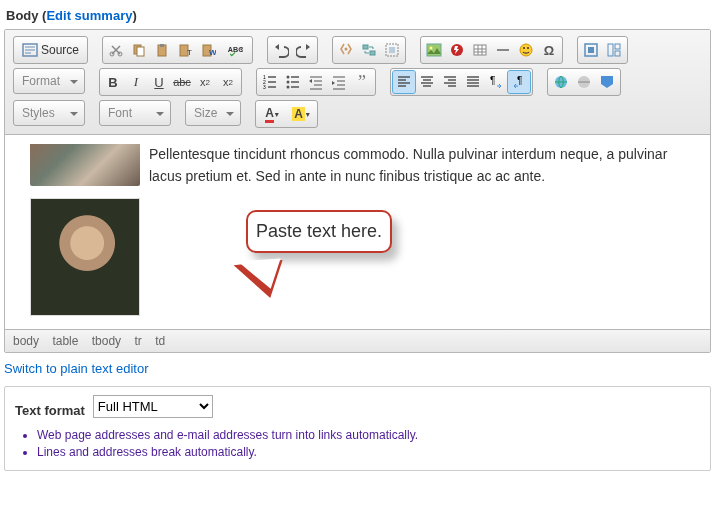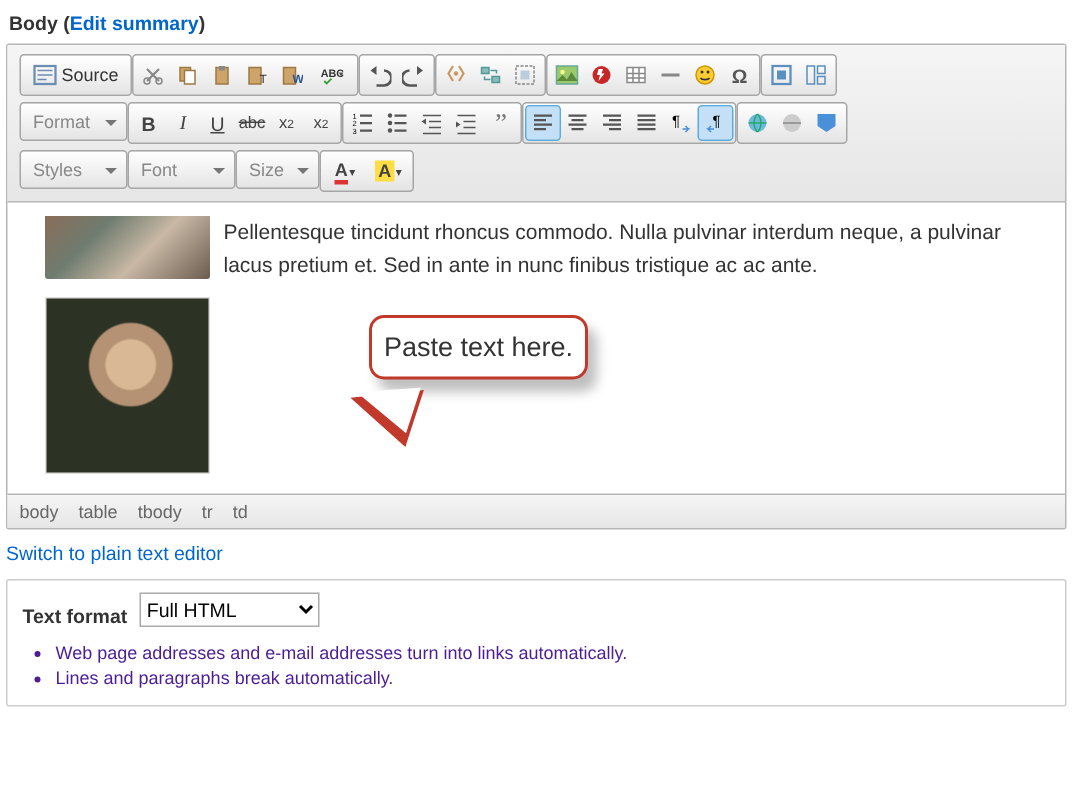--- a/index.html
+++ b/index.html
@@ -1,21 +1,21 @@
 <!DOCTYPE html>
 <html><head>
 <meta charset="utf-8">
 <style>
 *{box-sizing:border-box;margin:0;padding:0}
 body{font-family:"Lucida Grande",Verdana,Arial,sans-serif;font-size:13px;color:#333;background:#fff;padding:4px}
 .field-label{font-weight:bold;font-size:13px;margin:4px 0 6px 2px}
 .field-label a{color:#06c;text-decoration:none;font-weight:bold}
 .cke{border:1px solid #b6b6b6;background:#fff;border-radius:2px}
 .cke-top{background:linear-gradient(#f5f5f5,#e6e6e6);border-bottom:1px solid #b6b6b6;padding:6px 8px 2px 8px}
-.cke-row{display:flex;flex-wrap:wrap;gap:0;margin-bottom:4px}
+.cke-row{display:flex;flex-wrap:wrap;gap:14px;margin-bottom:4px}
 .tbgrp{display:flex;gap:1px;background:linear-gradient(#fff,#e4e4e4);border:1px solid #a6a6a6;border-radius:3px;padding:2px}
 .tbtn{width:22px;height:22px;display:flex;align-items:center;justify-content:center;cursor:pointer;border-radius:2px;font-size:13px;color:#444}
 .tbtn.active{background:#c3e0f7;outline:1px solid #5cabdf}
 .tbtn svg{width:16px;height:16px}
 .combo{display:flex;align-items:center;background:linear-gradient(#fff,#e4e4e4);border:1px solid #a6a6a6;border-radius:3px;height:26px;padding:0 18px 0 8px;font-size:12px;color:#888;position:relative;min-width:72px;cursor:pointer}
 .combo:after{content:"";position:absolute;right:6px;top:11px;border:4px solid transparent;border-top-color:#777}
 .cke-content{padding:6px 20px 10px 20px;min-height:180px;position:relative}
 .edtable{display:table;border-collapse:collapse}
 .edrow{display:table-row}
 .edcell{display:table-cell;vertical-align:top;padding:3px 5px}
@@ -341,18 +341,18 @@
 
 <div class="format-wrap">
   <div class="format-row">
     <label>Text format</label>
     <select>
       <option>Full HTML</option>
     </select>
   </div>
   <ul class="tips">
     <li>Web page addresses and e-mail addresses turn into links automatically.</li>
-    <li>Lines and paragraphs break automatically.</li>
+    <li>Lines and addresses break automatically.</li>
   </ul>
 </div>
 
 
 
 
 </body></html>

